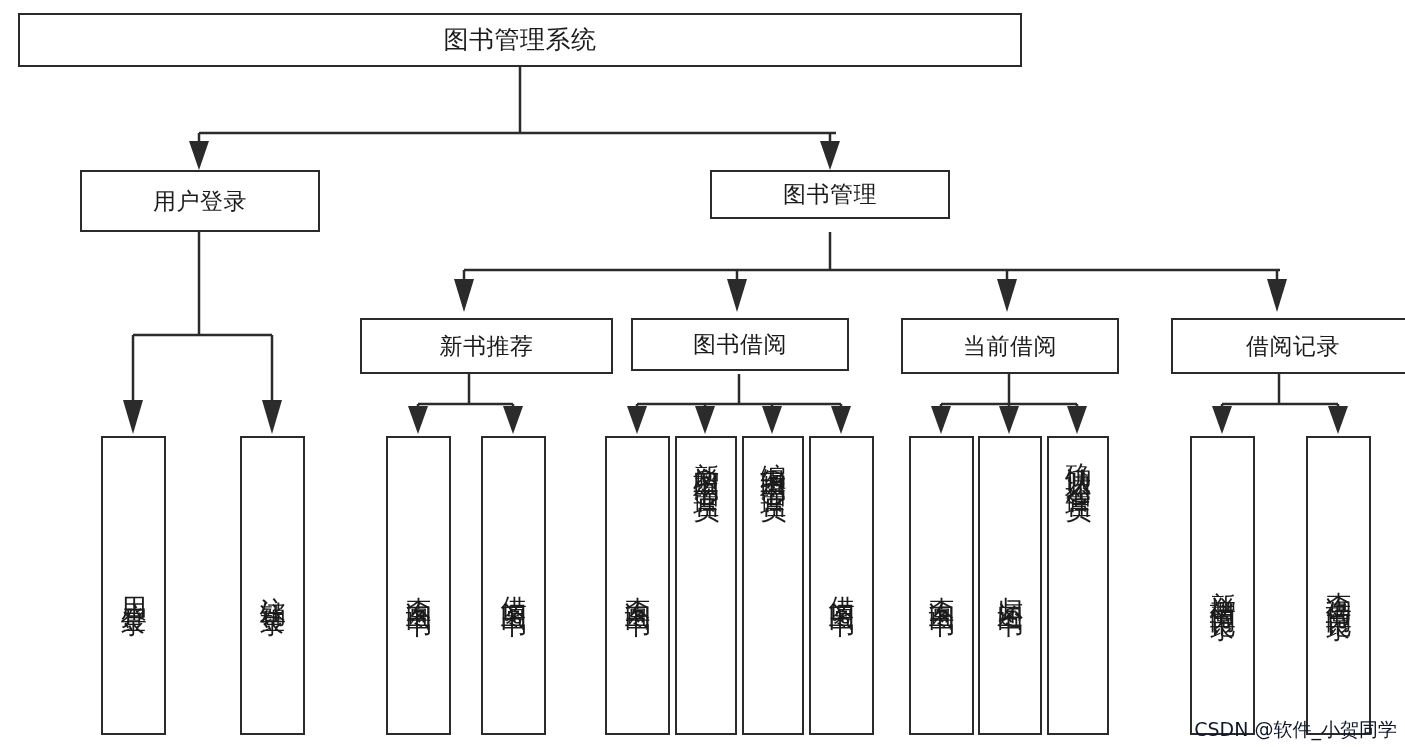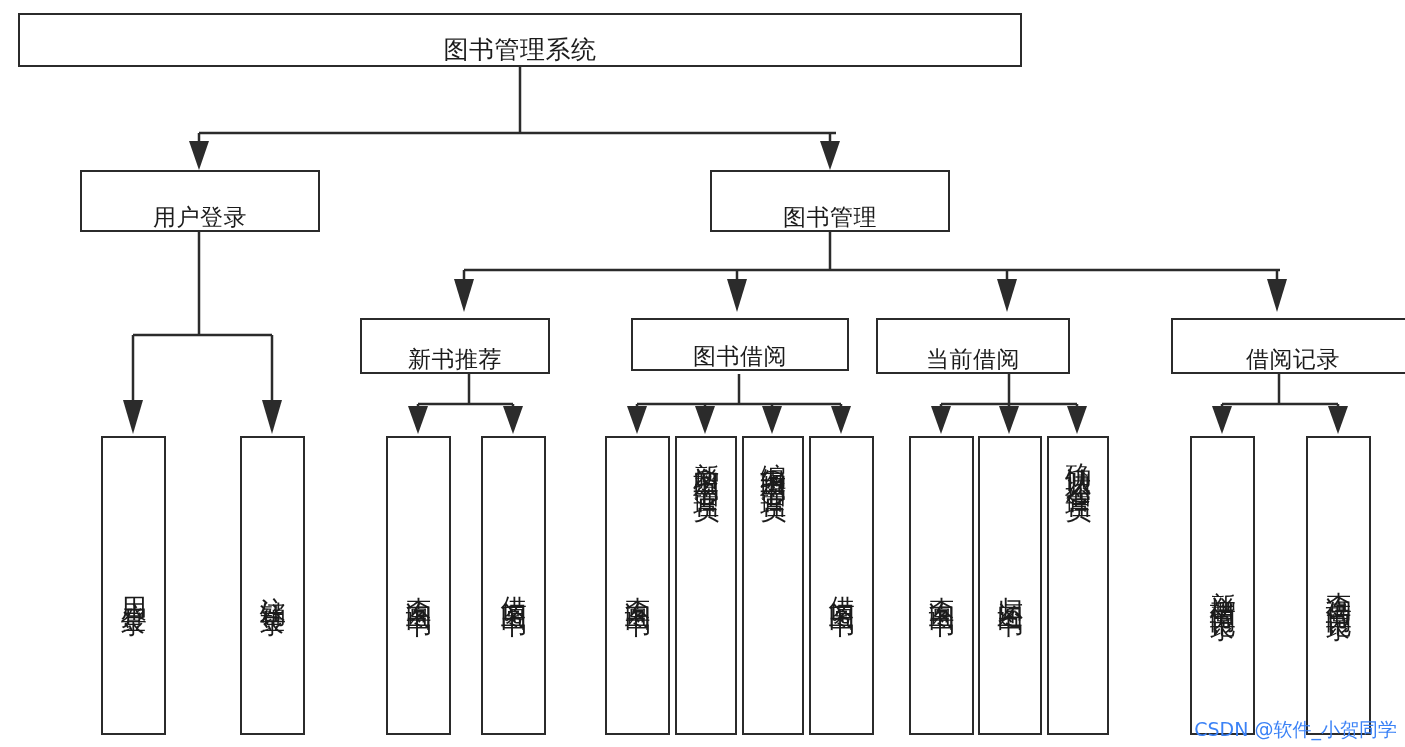--- a/index.html
+++ b/index.html
@@ -16,21 +16,21 @@
     height: 747px;
     background: #ffffff;
     overflow: hidden;
   }
   .node {
     position: absolute;
     box-sizing: border-box;
     border: 2.5px solid #2b2b2b;
     background: #ffffff;
     display: flex;
-    align-items: flex-end;
+    align-items: center;
     justify-content: center;
     color: #1b1b1b;
   }
   .node-label {
     display: block;
     text-align: center;
     line-height: 1.15;
     white-space: nowrap;
   }
   
@@ -73,21 +73,21 @@
   }
   .arrow-head {
     fill: #2b2b2b;
     stroke: none;
   }
   #watermark {
     position: absolute;
     right: 8px;
     bottom: 4px;
     font-size: 19px;
-    color: #3b82f6;
+    color: #0f172a;
     font-family: "DejaVu Sans", "Liberation Sans", sans-serif;
     white-space: nowrap;
   }
 </style>
 </head>
 <body>
 
 <div id="canvas">
 
   <svg class="links" viewBox="0 0 1405 747">
@@ -152,31 +152,31 @@
     <polygon class="arrow-head" points="1328,406 1348,406 1338,434"></polygon>
   </svg>
 
   <div class="node horiz root" style="left:18px; top:13px; width:1004px; height:54px;">
     <span class="node-label">图书管理系统</span>
   </div>
 
   <div class="node horiz" style="left:80px; top:170px; width:240px; height:62px;">
     <span class="node-label">用户登录</span>
   </div>
-  <div class="node horiz" style="left:710px; top:170px; width:240px; height:62px;">
+  <div class="node horiz" style="left:710px; top:170px; width:240px; height:49px;">
     <span class="node-label">图书管理</span>
   </div>
 
-  <div class="node horiz" style="left:360px; top:318px; width:190px; height:56px;">
+  <div class="node horiz" style="left:360px; top:318px; width:253px; height:56px;">
     <span class="node-label">新书推荐</span>
   </div>
   <div class="node horiz" style="left:631px; top:318px; width:218px; height:53px;">
     <span class="node-label">图书借阅</span>
   </div>
-  <div class="node horiz" style="left:876px; top:318px; width:194px; height:56px;">
+  <div class="node horiz" style="left:901px; top:318px; width:218px; height:56px;">
     <span class="node-label">当前借阅</span>
   </div>
   <div class="node horiz" style="left:1171px; top:318px; width:244px; height:56px;">
     <span class="node-label">借阅记录</span>
   </div>
 
   <div class="node vert" style="left:101px; top:436px; width:65px; height:299px;">
     <span class="node-label">用户登录</span>
   </div>
   <div class="node vert" style="left:240px; top:436px; width:65px; height:299px;">

